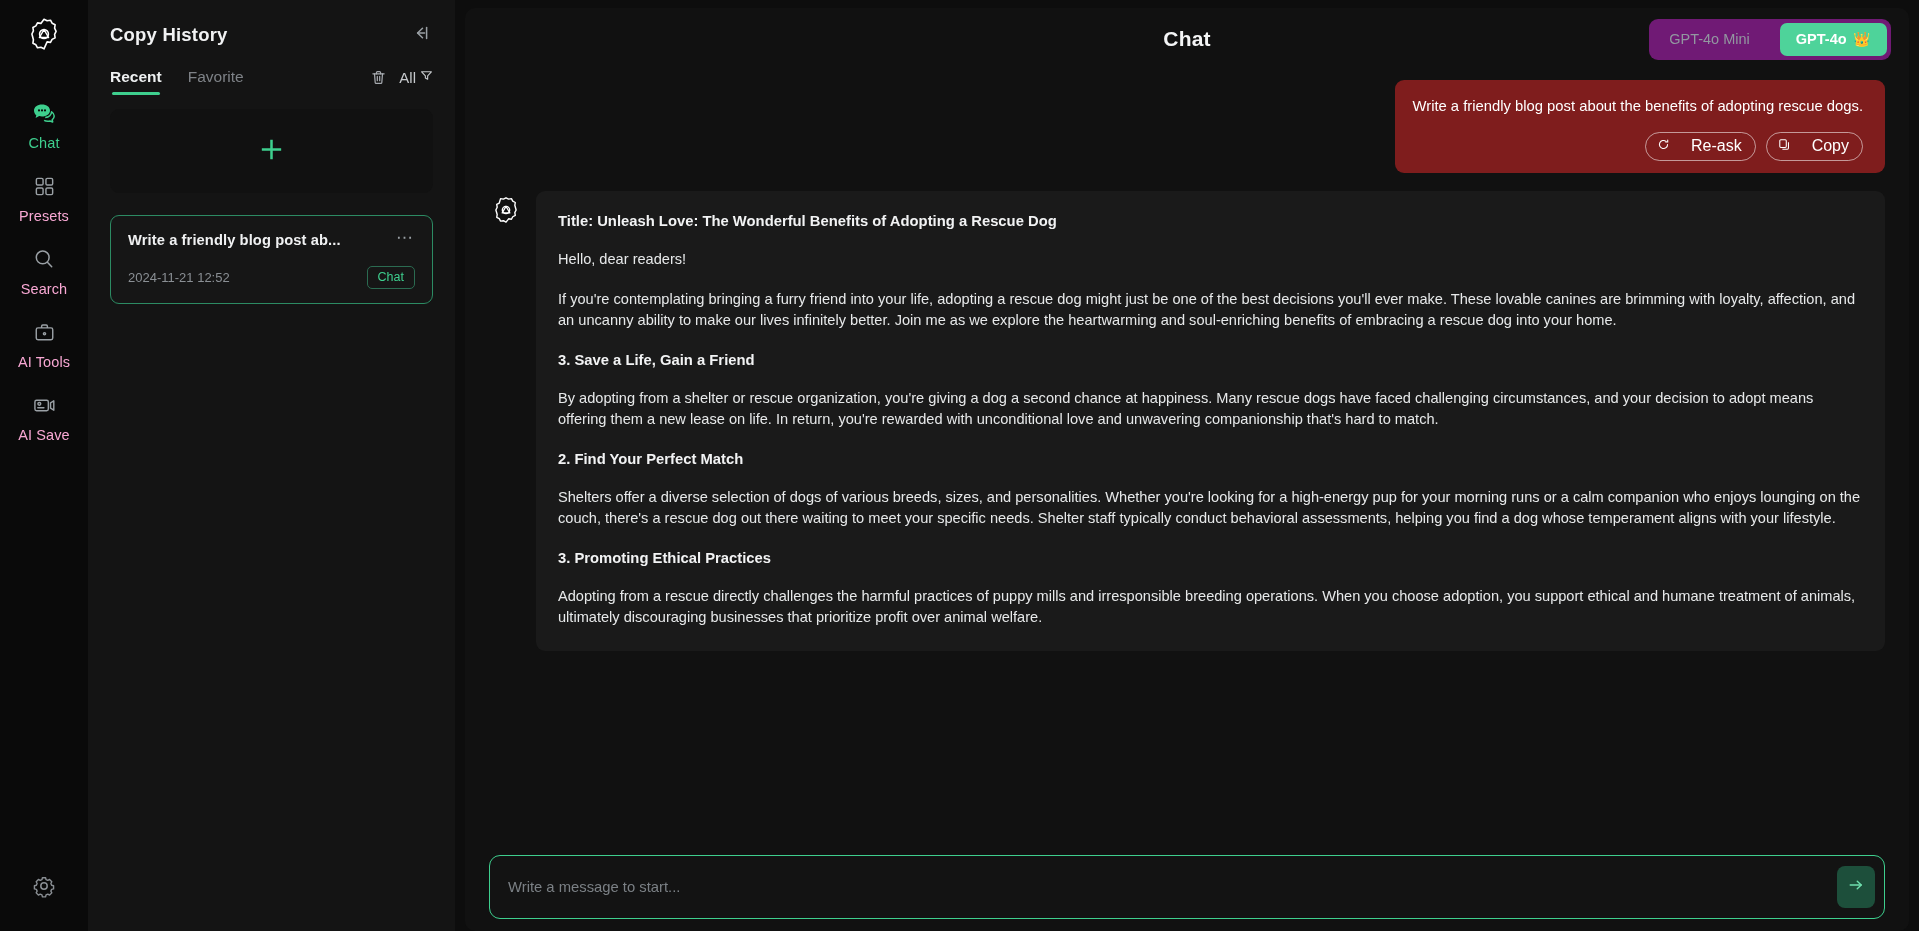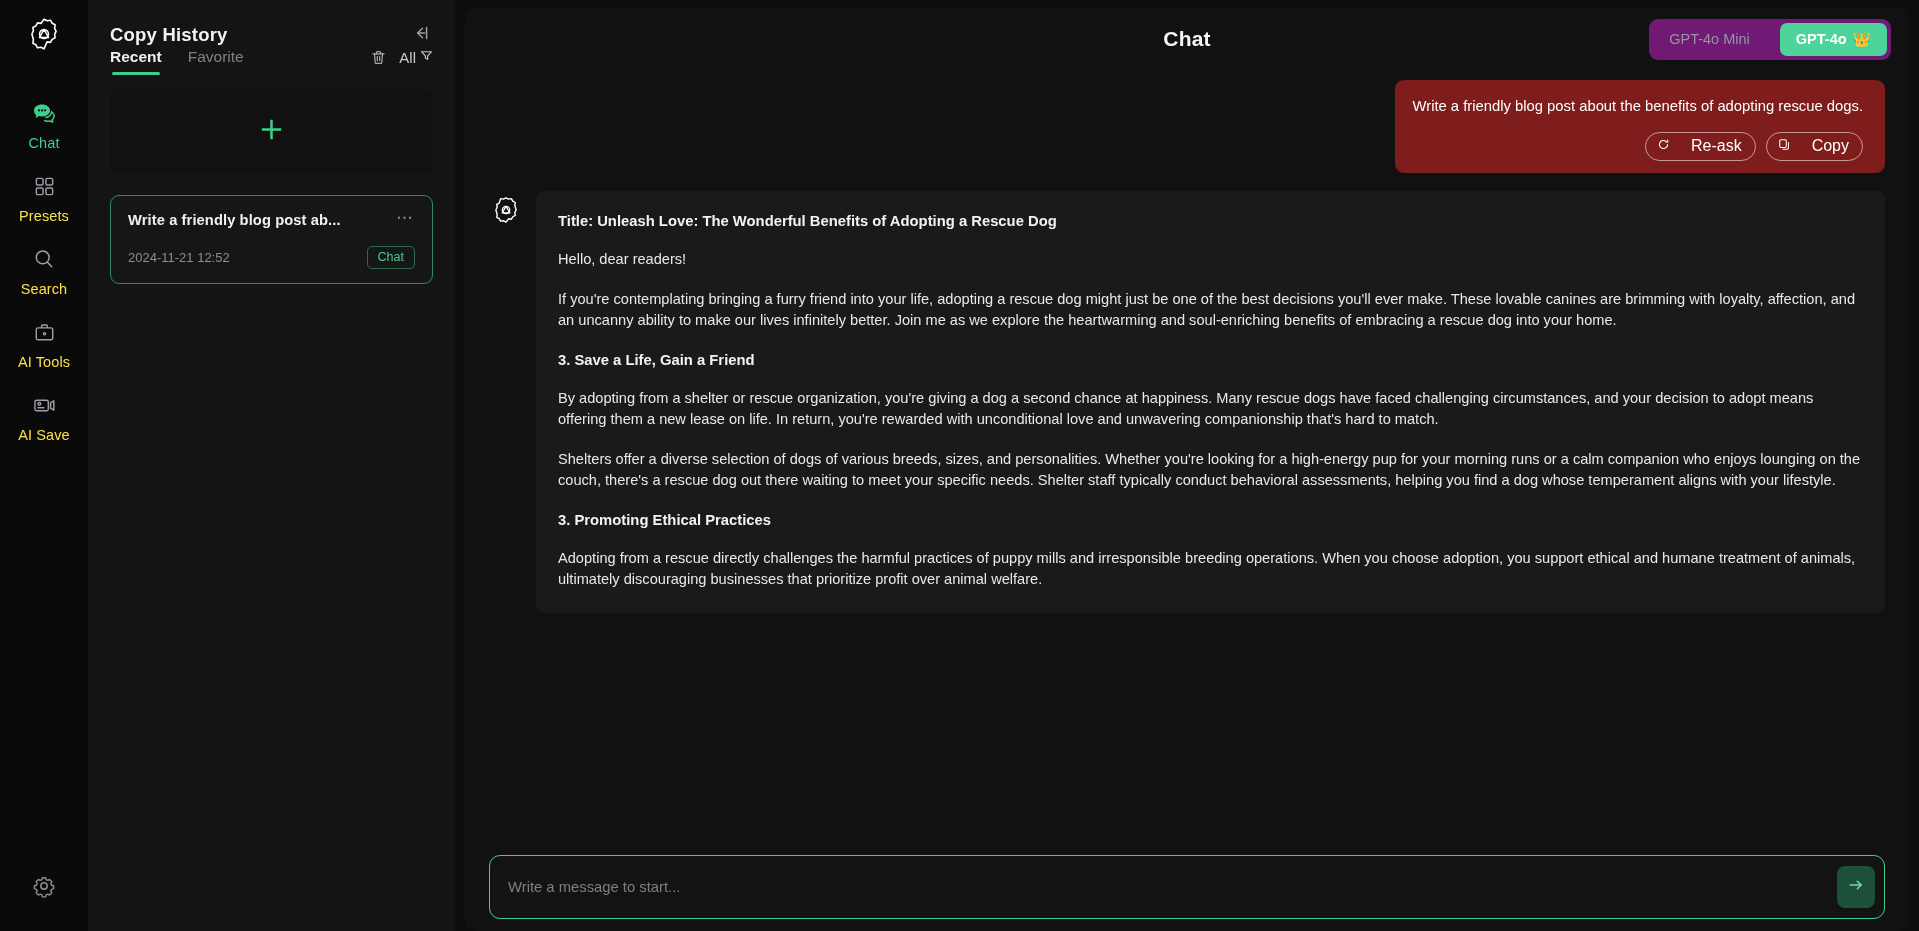--- a/index.html
+++ b/index.html
@@ -23,41 +23,41 @@
   #rail-logo { width: 36px; height: 36px; margin-bottom: 36px; }
   .rail-item {
     width: 88px;
     display: flex; flex-direction: column; align-items: center;
     padding: 12px 0 10px 0;
     cursor: pointer;
     text-decoration: none;
   }
   .rail-item .ri-ico { height: 26px; display:flex; align-items:center; justify-content:center; }
   .rail-item .ri-lbl {
-    font-size: 14.5px; margin-top: 9px; color: #fde047; letter-spacing: .1px;
+    font-size: 14.5px; margin-top: 9px; color: #f9a8d4; letter-spacing: .1px;
   }
   .rail-item.active .ri-lbl { color: #3ecf8e; font-weight: 500; }
   #rail-settings {
     position: absolute; bottom: 26px; left: 50%; transform: translateX(-50%);
     width: 34px; height: 34px; display:flex; align-items:center; justify-content:center;
     cursor: pointer;
   }
 
   
   #history {
     width: 367px; flex: 0 0 367px; height: 931px;
     background: #141414;
     padding: 0 22px;
     position: relative;
   }
   #hist-top { display:flex; align-items:center; justify-content:space-between; padding-top: 22px; }
   #hist-title { font-size: 18.5px; font-weight: 600; color: #f1f2f3; letter-spacing: .2px; }
   #hist-collapse { width: 26px; height: 26px; display:flex; align-items:center; justify-content:center; cursor:pointer; }
 
-  #hist-tabs { display:flex; align-items:center; position: relative; }
+  #hist-tabs { display:flex; align-items:center; margin-top: 20px; position: relative; }
   .hist-tab { font-size: 15.5px; color: #7e8287; cursor: pointer; position: relative; padding-bottom: 9px; }
   .hist-tab + .hist-tab { margin-left: 26px; }
   .hist-tab.active { color: #eef0f1; font-weight: 600; }
   .hist-tab.active::after {
     content:""; position:absolute; left: 2px; right: 2px; bottom: 0;
     height: 3px; border-radius: 2px; background: #3ecf8e;
   }
   #hist-actions { margin-left: auto; display:flex; align-items:center; gap: 12px; padding-bottom: 9px; }
   #hist-trash { cursor: pointer; display:flex; }
   #hist-filter { display:flex; align-items:center; gap: 4px; cursor:pointer; }
@@ -391,20 +391,21 @@
             <circle cx="16" cy="16" r="3.9"></circle>
             <path d="M16 12.1l-4.1 7h8.2z" stroke-width="1.3"></path>
           </svg>
         </div>
         <div class="bubble-bot" id="bot-body">
             <div class="blk bb-h">Title: Unleash Love: The Wonderful Benefits of Adopting a Rescue Dog</div>
             <div class="blk bb-p">Hello, dear readers!</div>
             <div class="blk bb-p">If you're contemplating bringing a furry friend into your life, adopting a rescue dog might just be one of the best decisions you'll ever make. These lovable canines are brimming with loyalty, affection, and an uncanny ability to make our lives infinitely better. Join me as we explore the heartwarming and soul-enriching benefits of embracing a rescue dog into your home.</div>
             <div class="blk bb-h">3. Save a Life, Gain a Friend</div>
             <div class="blk bb-p">By adopting from a shelter or rescue organization, you're giving a dog a second chance at happiness. Many rescue dogs have faced challenging circumstances, and your decision to adopt means offering them a new lease on life. In return, you're rewarded with unconditional love and unwavering companionship that's hard to match.</div>
+            <div class="blk bb-h">2. Find Your Perfect Match</div>
             <div class="blk bb-p">Shelters offer a diverse selection of dogs of various breeds, sizes, and personalities. Whether you're looking for a high-energy pup for your morning runs or a calm companion who enjoys lounging on the couch, there's a rescue dog out there waiting to meet your specific needs. Shelter staff typically conduct behavioral assessments, helping you find a dog whose temperament aligns with your lifestyle.</div>
             <div class="blk bb-h">3. Promoting Ethical Practices</div>
             <div class="blk bb-p">Adopting from a rescue directly challenges the harmful practices of puppy mills and irresponsible breeding operations. When you choose adoption, you support ethical and humane treatment of animals, ultimately discouraging businesses that prioritize profit over animal welfare.</div>
           </div>
       </div>
 
     </div>
 
     <div id="composer-wrap">
       <div id="composer">

